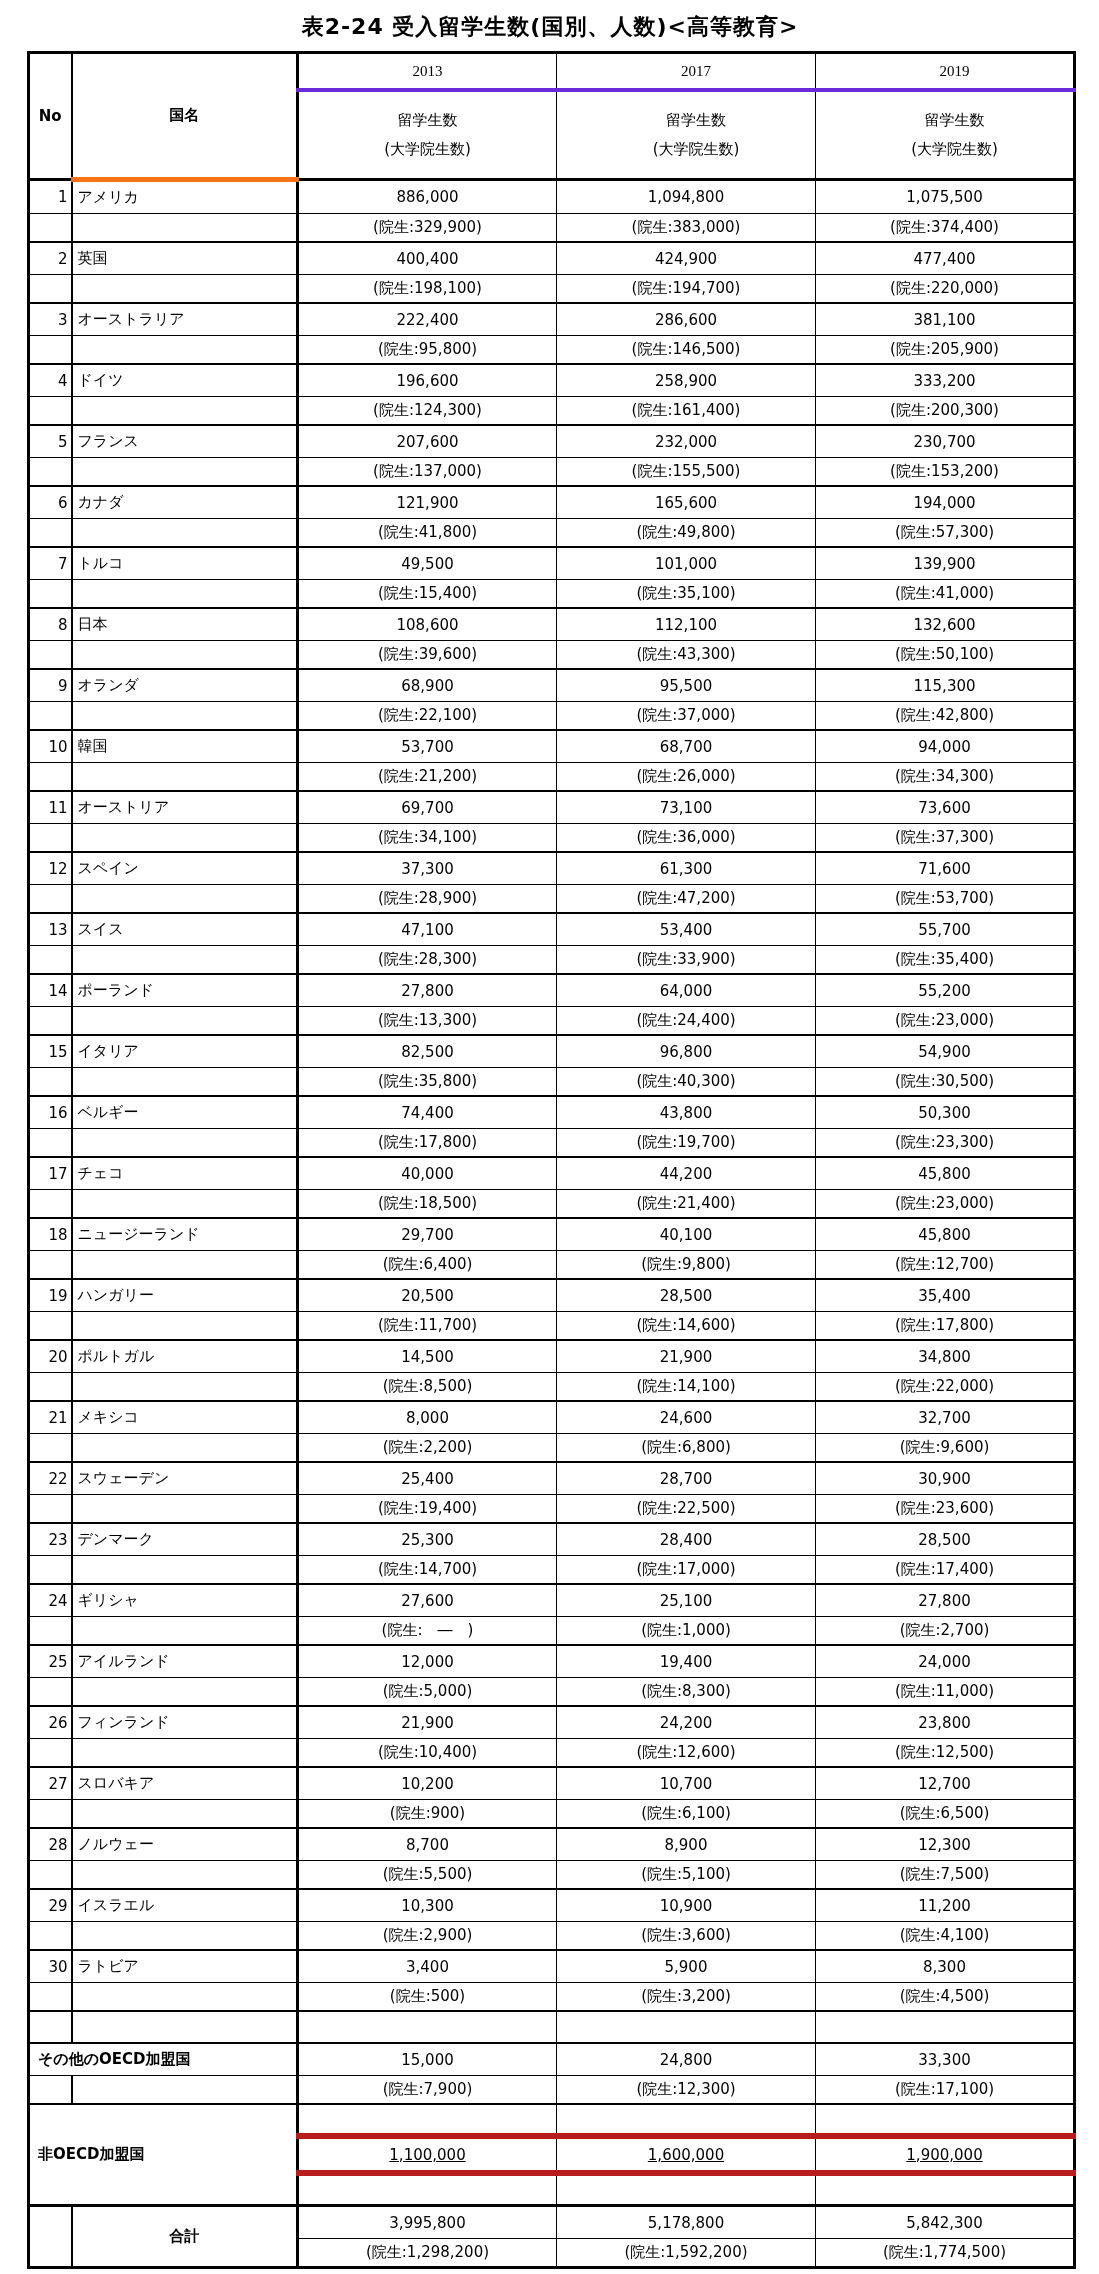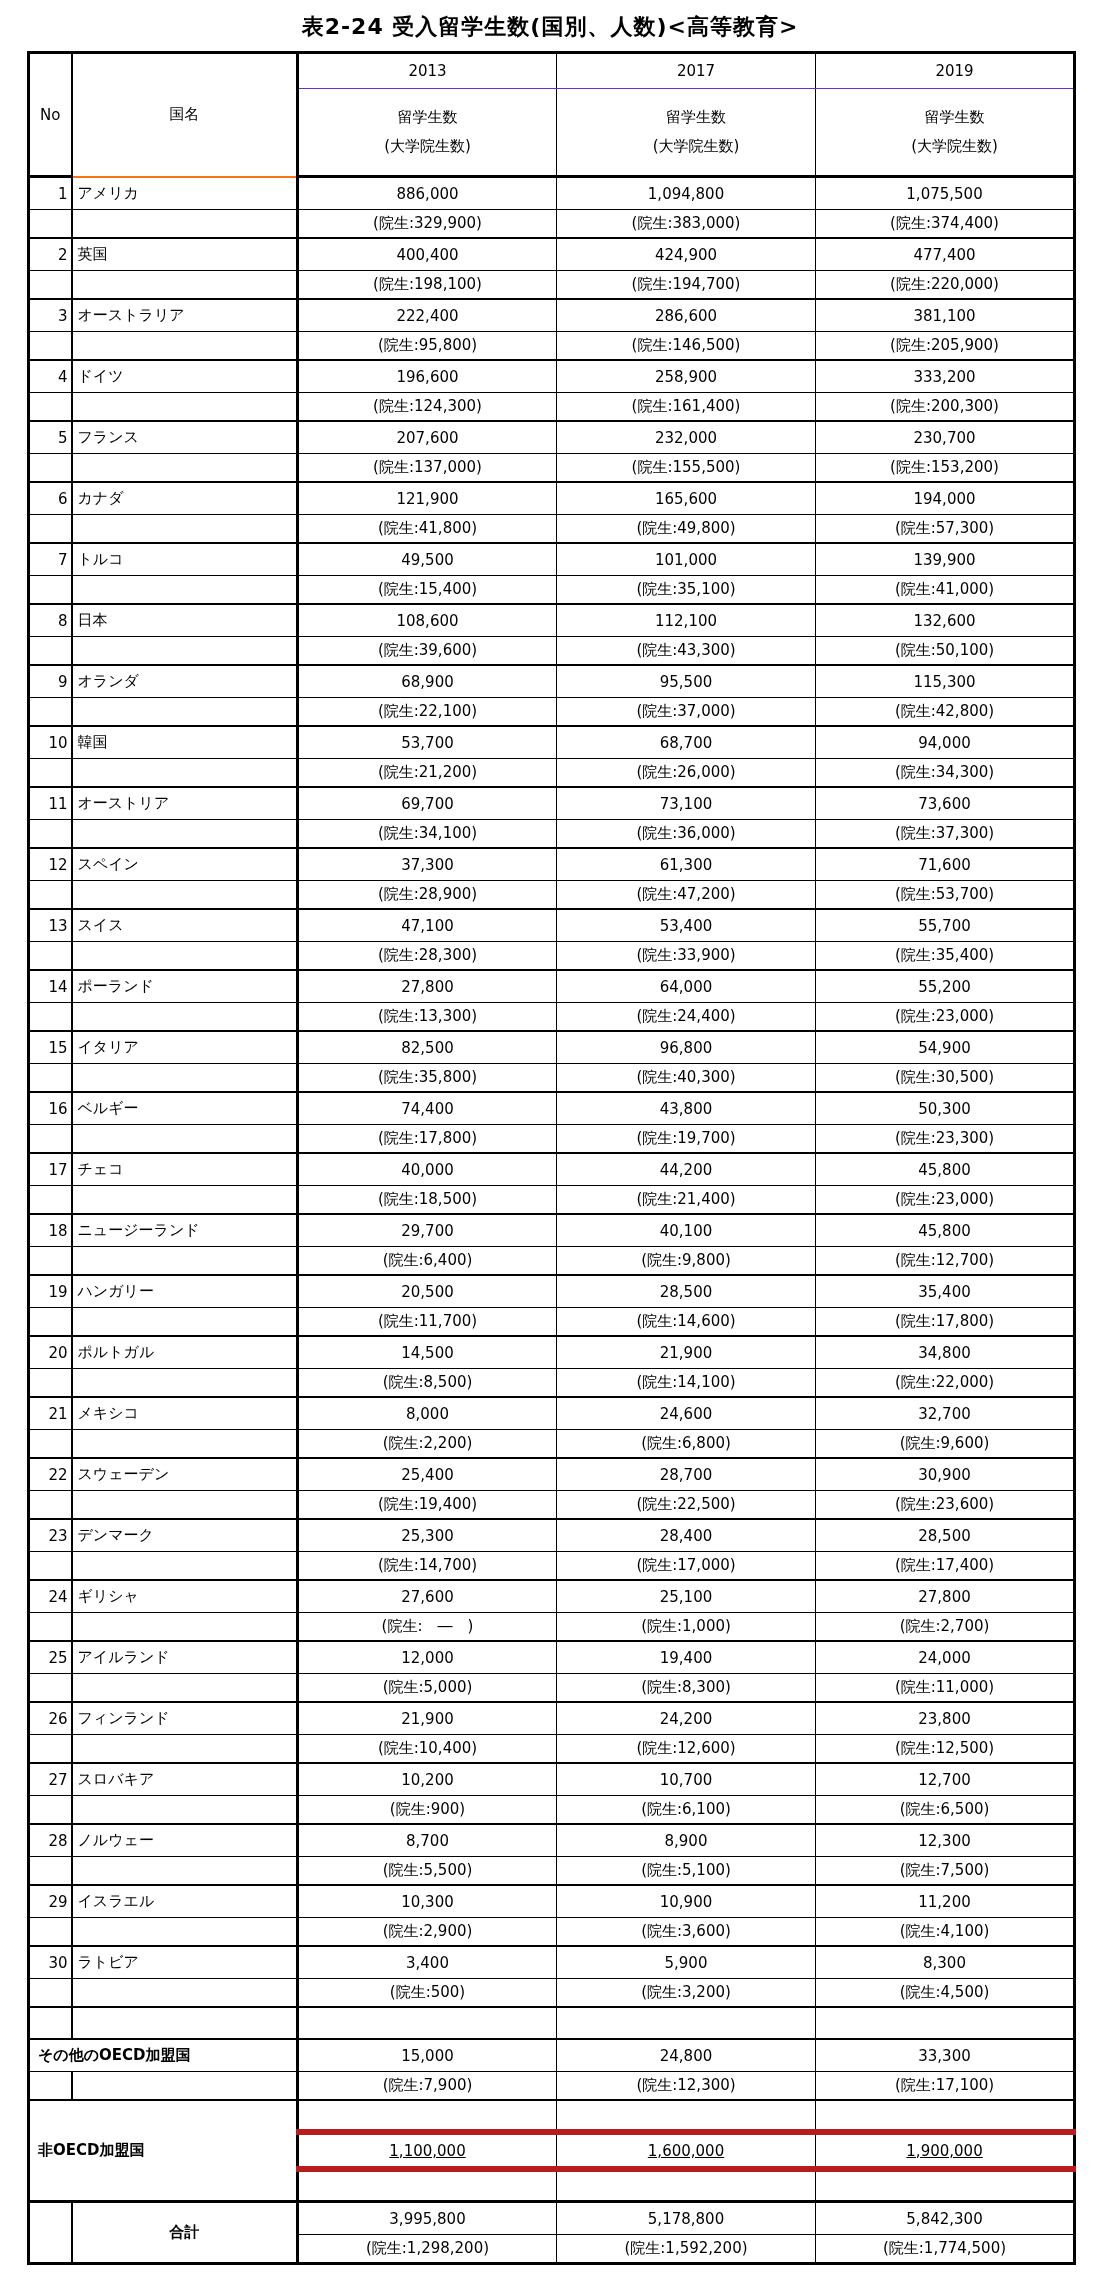--- a/index.html
+++ b/index.html
@@ -29,24 +29,24 @@
   col.c-name { width: 226px; }
   col.c-data { width: 259px; }
   th, td {
     padding: 0;
     font-size: 15px;
     vertical-align: middle;
     overflow: hidden;
     white-space: nowrap;
   }
   
-  thead th { font-weight: normal; }
+  thead th { font-weight: bold; }
   th.no-h   { border-right: 2px solid #000; border-bottom: 3px solid #000; }
-  th.name-h { border-right: 3px solid #000; border-bottom: 2px solid #f97316; }
-  th.year-h { height: 34px; border-bottom: 1px solid #6d28d9; font-weight: normal; }
+  th.name-h { border-right: 3px solid #000; border-bottom: 5px solid #f97316; }
+  th.year-h { height: 34px; border-bottom: 4px solid #6d28d9; font-weight: normal; font-family: Liberation Serif, serif; }
   th.sub-h  { height: 86px; border-bottom: 3px solid #000; font-weight: normal; }
   th.year-h + th.year-h, th.sub-h + th.sub-h { border-left: 1px solid #000; padding-left: 20px; }
   .sub-h .l1 { margin-bottom: 10px; }
   
   td.no   { text-align: right; padding-right: 3px; border-right: 2px solid #000; }
   td.name { text-align: left; padding-left: 5px; border-right: 3px solid #000; }
   td.v    { text-align: center; }
   td.v + td.v { border-left: 1px solid #000; }
   tr.val-row td  { height: 31px; }
   tr.grad-row td { height: 27px; border-top: 1px solid #000; }

